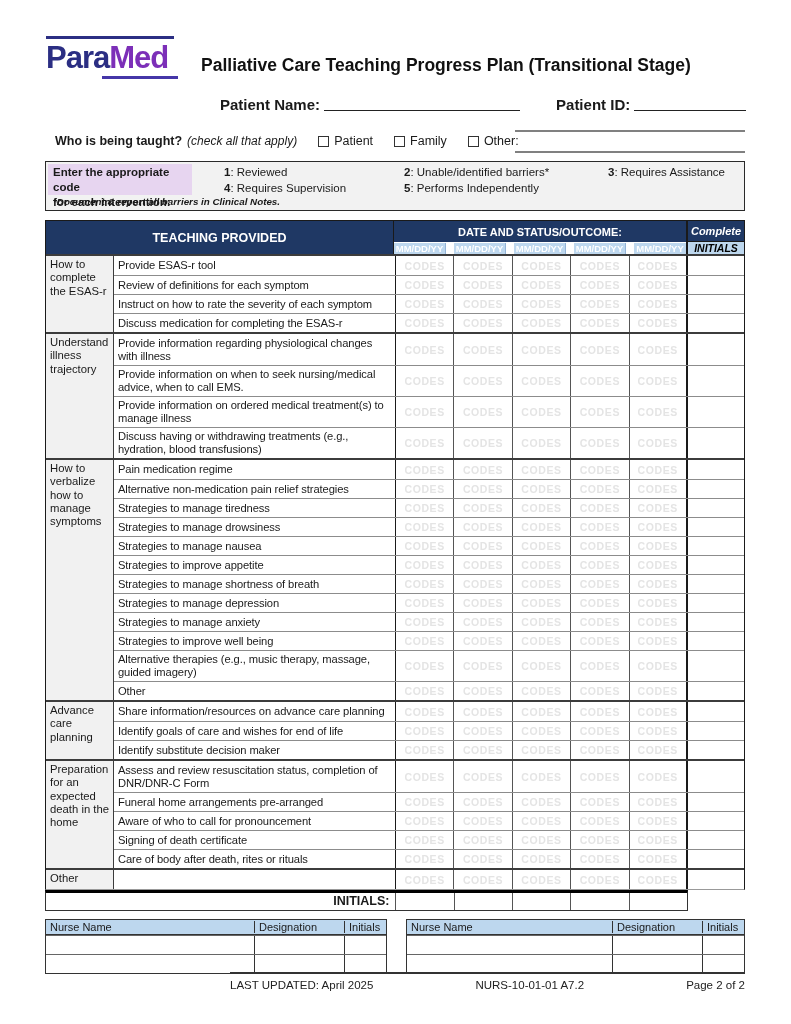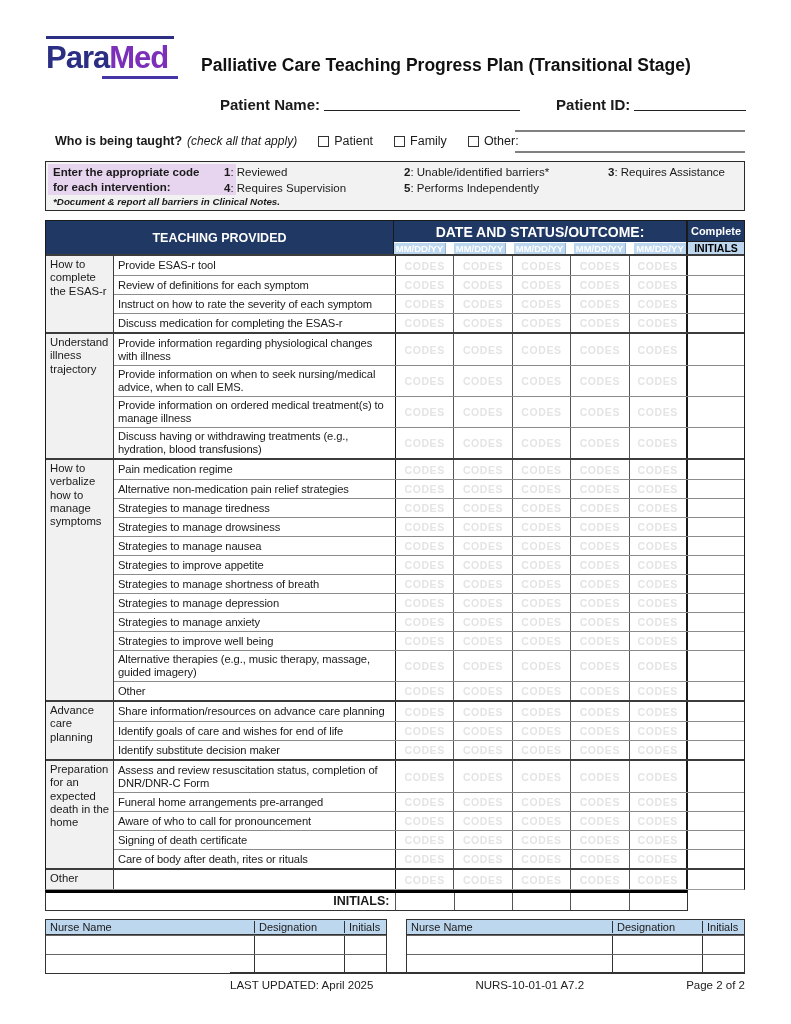--- a/index.html
+++ b/index.html
@@ -31,44 +31,44 @@
   .taught-note { font-style:italic; font-size:12px; margin-left:5px; }
   .taught-opt { display:flex; align-items:center; margin-left:21px; }
   .taught-opt:first-of-type { margin-left:27px; }
   .cb { width:11px; height:11px; border:1.5px solid #333; display:inline-block; margin-right:5px; background:#fff; }
   .other-lines { position:absolute; left:515px; top:130px; width:230px; height:23px;
                  border-top:2px solid #808080; border-bottom:2px solid #808080; }
 
   
   .legend { position:absolute; left:45px; top:161px; width:700px; height:50px;
             background:var(--box_gray,#F2F2F2); border:1.6px solid #2a2a2a; font-size:11.5px; }
-  .legend-intro { position:absolute; left:2px; top:2px; width:188px; height:31px;
+  .legend-intro { position:absolute; left:2px; top:2px; width:144px; height:31px;
                   background:var(--lavender,#E7D5F0); font-weight:bold; padding:1px 5px; line-height:1.3; }
   .code-item { position:absolute; white-space:nowrap; }
   .code-item b { font-weight:bold; }
   .ci-1 { left:178px; top:4px; }  .ci-4 { left:178px; top:20px; }
   .ci-2 { left:358px; top:4px; }  .ci-5 { left:358px; top:20px; }
   .ci-3 { left:562px; top:4px; }
   .legend-note { position:absolute; left:7px; top:34px; font-size:9.8px; font-style:italic; font-weight:bold; }
 
   
   .content { position:absolute; left:45px; top:220px; width:700px; }
 
   .main-table { width:700px; border:1.6px solid #1a1a1a; border-bottom:1px solid #999; }
   .tbl-header { display:flex; height:33px; }
   .th-teaching { width:348px; background:var(--navy,#1F3864); color:#fff; font-weight:bold; font-size:12.5px;
                  display:flex; align-items:center; justify-content:center; border-right:1px solid #1a1a1a; }
   .th-dateblock { width:292px; display:flex; flex-direction:column; }
-  .th-date { height:24px; background:var(--navy,#1F3864); color:#fff; font-weight:bold; font-size:14px;
+  .th-date { height:24px; background:var(--navy,#1F3864); color:#fff; font-weight:bold; font-size:11px;
              display:flex; align-items:center; justify-content:center; }
   .th-datecols { height:13px; display:flex; border-top:1px solid #fff;gap:8px; }
   .th-datecol { width:58.4px; background:var(--light_blue,#BDD7EE); color:#fff; font-weight:bold; font-size:9.5px;
                 display:flex; align-items:center; justify-content:center; border-right:1.4px solid #93b3d6; }
   .th-datecol:last-child { border-right:none; }
-  .th-completeblock { flex:1; display:flex; flex-direction:column; border-left:2px solid #1a1a1a; }
+  .th-completeblock { flex:1; display:flex; flex-direction:column; border-left:2px solid #1a1a1a;font-style:italic; }
   .th-complete { height:20px; background:var(--navy,#1F3864); color:#fff; font-weight:bold; font-size:11px;
                  display:flex; align-items:center; justify-content:center; }
   .th-initials { height:13px; background:var(--light_blue,#BDD7EE); color:#000; font-weight:bold; font-size:10.5px;
                  display:flex; align-items:center; justify-content:center; border-top:1px solid #1a1a1a; }
 
   .section-row { display:flex; border-top:2px solid #3c3c3c; }
   .cat-cell { width:68px; background:#F1F1F1; font-size:11.3px; line-height:1.18; padding:2px 3px 2px 4px;
               border-right:1.4px solid #3c3c3c; }
   .items-wrap { width:630.4px; display:flex; flex-direction:column; }
   .item-row { display:flex; height:19px; border-top:1px solid #8c8c8c; }

